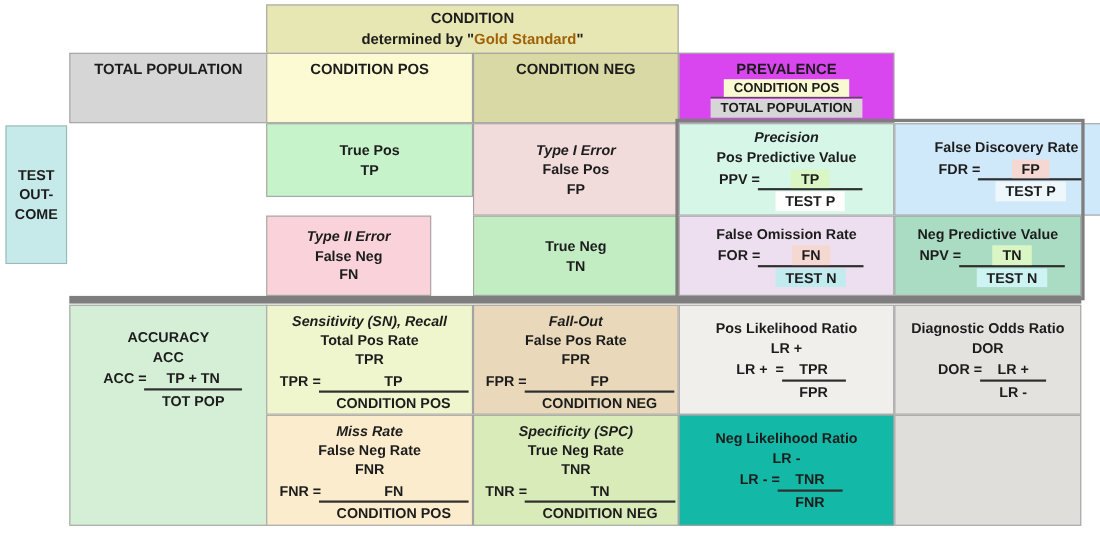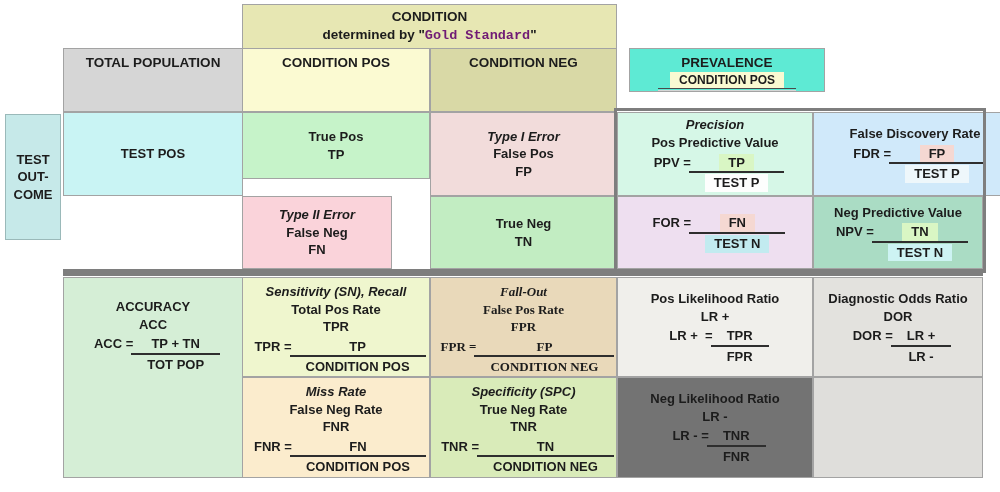--- a/index.html
+++ b/index.html
@@ -23,51 +23,51 @@
   .den{text-align:center;padding:0 8px;margin-top:1px;}
   .hl{display:inline-block;padding:0 9px;}
   .hl-green{background:#d9f6c4;}
   .hl-white{background:#fdfefd;}
   .hl-pink{background:#f5d8d2;}
   .hl-paleblue{background:#eef7fb;}
   .hl-cyan{background:#c2ebf0;}
   .hl-cyan2{background:#cdf3f3;}
   .hl-yellow{background:#fafad2;}
   .hl-grey{background:#d6d6d6;}
-  .blue{color:#701a75;font-family:Liberation Mono, monospace;}
+  .blue{color:#a16207;}
   
   #condition-header{left:242px;top:4px;width:375px;height:45px;background:#e7e7b3;font-size:13.5px;}
   #total-pop-header{left:63px;top:48px;width:180px;height:64px;background:#d6d6d6;font-size:13.5px;}
   #cond-pos-header{left:242px;top:48px;width:188px;height:64px;background:#fbfad2;font-size:13.5px;}
   #cond-neg-header{left:430px;top:48px;width:187px;height:64px;background:#d9d9a6;font-size:13.5px;}
-  #prevalence-cell{left:617px;top:48px;width:196px;height:44px;background:#5eead4;font-size:13.5px;margin-left:12px;}
+  #prevalence-cell{left:617px;top:48px;width:196px;height:64px;background:#d946ef;font-size:13.5px;}
   #prevalence-cell .num,#prevalence-cell .den{font-size:12px;}
   #prevalence-cell .num{border-bottom:1.5px solid #4a4a4a;padding:0;}
   #prevalence-cell .den{padding:0;margin-top:1px;}
   #test-outcome-box{left:5px;top:114px;width:56px;height:126px;background:#c6e9e9;border-color:#9ab9b9;}
   #test-pos-label{left:63px;top:112px;width:180px;height:84px;background:#c9f4f4;}
   #test-neg-label{left:63px;top:196px;width:180px;height:73px;background:#a7dad6;}
   #true-pos-cell{left:242px;top:112px;width:188px;height:67px;background:#c6f3c9;}
   #false-pos-cell{left:430px;top:112px;width:187px;height:84px;background:#f2dcdb;}
   #false-neg-cell{left:242px;top:196px;width:150px;height:73px;background:#fad3da;}
   #true-neg-cell{left:430px;top:196px;width:187px;height:73px;background:#c2edc2;}
   #ppv-cell{left:617px;top:112px;width:196px;height:84px;background:#d6f7e7;}
   #fdr-cell{left:813px;top:112px;width:204px;height:84px;background:#d0e9fa;}
   #for-cell{left:617px;top:196px;width:196px;height:73px;background:#eedff0;}
   #npv-cell{left:813px;top:196px;width:170px;height:73px;background:#aadcc4;}
   #divider-bar{position:absolute;left:63px;top:269px;width:920px;height:7px;background:#7e7e7e;}
   #thick-frame{position:absolute;left:614px;top:108px;width:372px;height:165px;border:3px solid #7e7e7e;box-sizing:border-box;pointer-events:none;}
   #accuracy-cell{left:63px;top:277px;width:180px;height:201px;background:#d5eed6;padding-top:20px;}
   #sensitivity-cell{left:242px;top:277px;width:188px;height:100px;background:#eff6ce;}
-  #fallout-cell{left:430px;top:277px;width:187px;height:100px;background:#e9d9ba;font-family:Liberation Serif, serif;}
+  #fallout-cell{left:430px;top:277px;width:187px;height:100px;background:#e9d9ba;}
   #pos-lr-cell{left:617px;top:277px;width:196px;height:100px;background:#f0efeb;padding-top:12px;}
   #dor-cell{left:813px;top:277px;width:170px;height:100px;background:#e3e2de;padding-top:12px;}
   #miss-rate-cell{left:242px;top:377px;width:188px;height:101px;background:#fbeccd;}
   #specificity-cell{left:430px;top:377px;width:187px;height:101px;background:#d9ebb9;}
-  #neg-lr-cell{left:617px;top:377px;width:196px;height:101px;background:#737373;padding-top:12px;}
+  #neg-lr-cell{left:617px;top:377px;width:196px;height:101px;background:#14b8a6;padding-top:12px;}
   #empty-cell{left:813px;top:377px;width:170px;height:101px;background:#dfdedb;}
 </style>
 </head>
 <body>
 
 <div id="stage">
 
   <div class="cell vcenter" id="condition-header">
     <div>CONDITION</div>
     <div>
@@ -90,23 +90,20 @@
       <div class="num"><span class="hl hl-yellow">CONDITION POS</span></div>
       <div class="den"><span class="hl hl-grey">TOTAL POPULATION</span></div>
     </div>
   </div>
 
   <div class="cell vcenter" id="test-outcome-box">
     <div>TEST</div>
     <div>OUT-</div>
     <div>COME</div>
   </div>
-  <div class="cell vcenter" id="test-pos-label">
-    <div>TEST POS</div>
-  </div>
 
   <div class="cell vcenter" id="true-pos-cell">
     <div>True Pos</div>
     <div>TP</div>
   </div>
   <div class="cell vcenter" id="false-pos-cell">
     <div class="tag">Type I Error</div>
     <div>False Pos</div>
     <div>FP</div>
   </div>
@@ -135,20 +132,21 @@
     <div>False Discovery Rate</div>
     <div class="formula">
       <span class="lhs">FDR =</span>
       <span class="frac">
         <span class="num"><span class="hl hl-pink">FP</span></span>
         <span class="den"><span class="hl hl-paleblue">TEST P</span></span>
       </span>
     </div>
   </div>
   <div class="cell vcenter" id="for-cell">
+    <div>False Omission Rate</div>
     <div class="formula">
       <span class="lhs">FOR =</span>
       <span class="frac">
         <span class="num"><span class="hl hl-pink">FN</span></span>
         <span class="den"><span class="hl hl-cyan">TEST N</span></span>
       </span>
     </div>
   </div>
   <div class="cell vcenter" id="npv-cell">
     <div>Neg Predictive Value</div>

